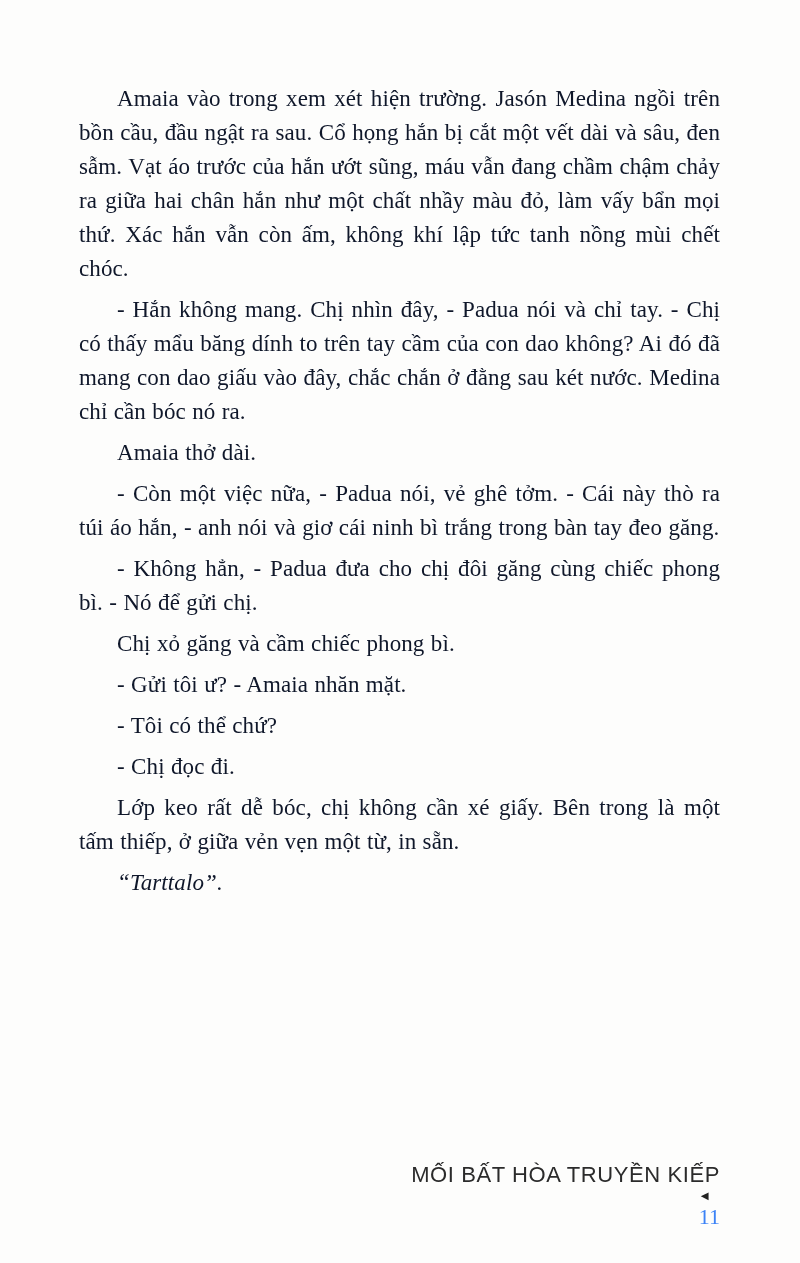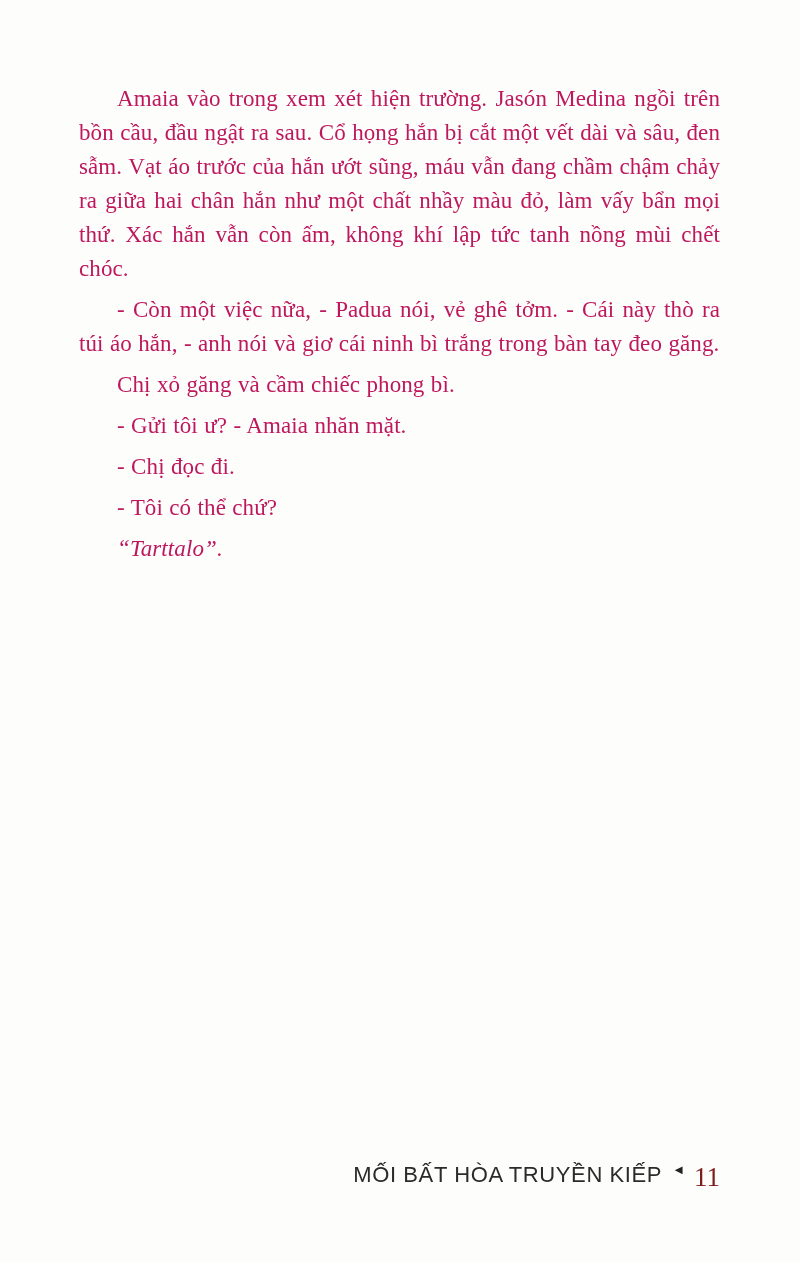--- a/index.html
+++ b/index.html
@@ -12,72 +12,77 @@
     height: 1263px;
     background: #fdfdfc;
     overflow: hidden;
     font-family: "Liberation Serif", "DejaVu Serif", serif;
   }
   .page-text {
     position: absolute;
     left: 79px;
     top: 82px;
     width: 641px;
-    color: #be185d;
+    color: #0f172a;
   }
   .page-text p {
     margin: 0 0 7px 0;
     font-size: 23px;
     line-height: 34px;
     text-align: justify;
     text-indent: 38px;
     letter-spacing: 0.1px;
     word-spacing: 0.5px;
   }
   .page-text p.italic {
     font-style: italic;
   }
   .page-footer {
     position: absolute;
     top: 1162px;
     right: 80px;
     display: flex;
-    align-items: flex-start;
+    align-items: flex-end;
     white-space: nowrap;
     color: #2b2b2b;
+    flex-direction: column;
   }
   .running-title {
     font-family: "Liberation Sans", "DejaVu Sans", sans-serif;
     font-size: 22px;
     font-weight: 400;
     letter-spacing: 0.6px;
   }
   .left-triangle-icon {
     font-size: 13px;
     margin: 0 9px 0 10px;
     color: #222222;
   }
   .page-number {
     font-family: "Liberation Serif", "DejaVu Serif", serif;
-    font-size: 27px;
-    color: #7f1d1d;
+    font-size: 22px;
+    color: #3b82f6;
   }
 </style>
 </head>
 <body>
 
 <div class="book-page">
 
   <div class="page-text">
     <p>Amaia vào trong xem xét hiện trường. Jasón Medina ngồi trên bồn cầu, đầu ngật ra sau. Cổ họng hắn bị cắt một vết dài và sâu, đen sẫm. Vạt áo trước của hắn ướt sũng, máu vẫn đang chầm chậm chảy ra giữa hai chân hắn như một chất nhầy màu đỏ, làm vấy bẩn mọi thứ. Xác hắn vẫn còn ấm, không khí lập tức tanh nồng mùi chết chóc.</p>
+    <p>- Hắn không mang. Chị nhìn đây, - Padua nói và chỉ tay. - Chị có thấy mẩu băng dính to trên tay cầm của con dao không? Ai đó đã mang con dao giấu vào đây, chắc chắn ở đằng sau két nước. Medina chỉ cần bóc nó ra.</p>
+    <p>Amaia thở dài.</p>
     <p>- Còn một việc nữa, - Padua nói, vẻ ghê tởm. - Cái này thò ra túi áo hắn, - anh nói và giơ cái ninh bì trắng trong bàn tay đeo găng.</p>
+    <p>- Không hẳn, - Padua đưa cho chị đôi găng cùng chiếc phong bì. - Nó để gửi chị.</p>
     <p>Chị xỏ găng và cầm chiếc phong bì.</p>
     <p>- Gửi tôi ư? - Amaia nhăn mặt.</p>
+    <p>- Tôi có thể chứ?</p>
     <p>- Chị đọc đi.</p>
-    <p>- Tôi có thể chứ?</p>
+    <p>Lớp keo rất dễ bóc, chị không cần xé giấy. Bên trong là một tấm thiếp, ở giữa vẻn vẹn một từ, in sẵn.</p>
     <p class="italic">“Tarttalo”.</p>
   </div>
 
   <div class="page-footer">
     <span class="running-title">MỐI BẤT HÒA TRUYỀN KIẾP</span>
     <span class="left-triangle-icon">◄</span>
     <span class="page-number">11</span>
   </div>
 
 </div>

